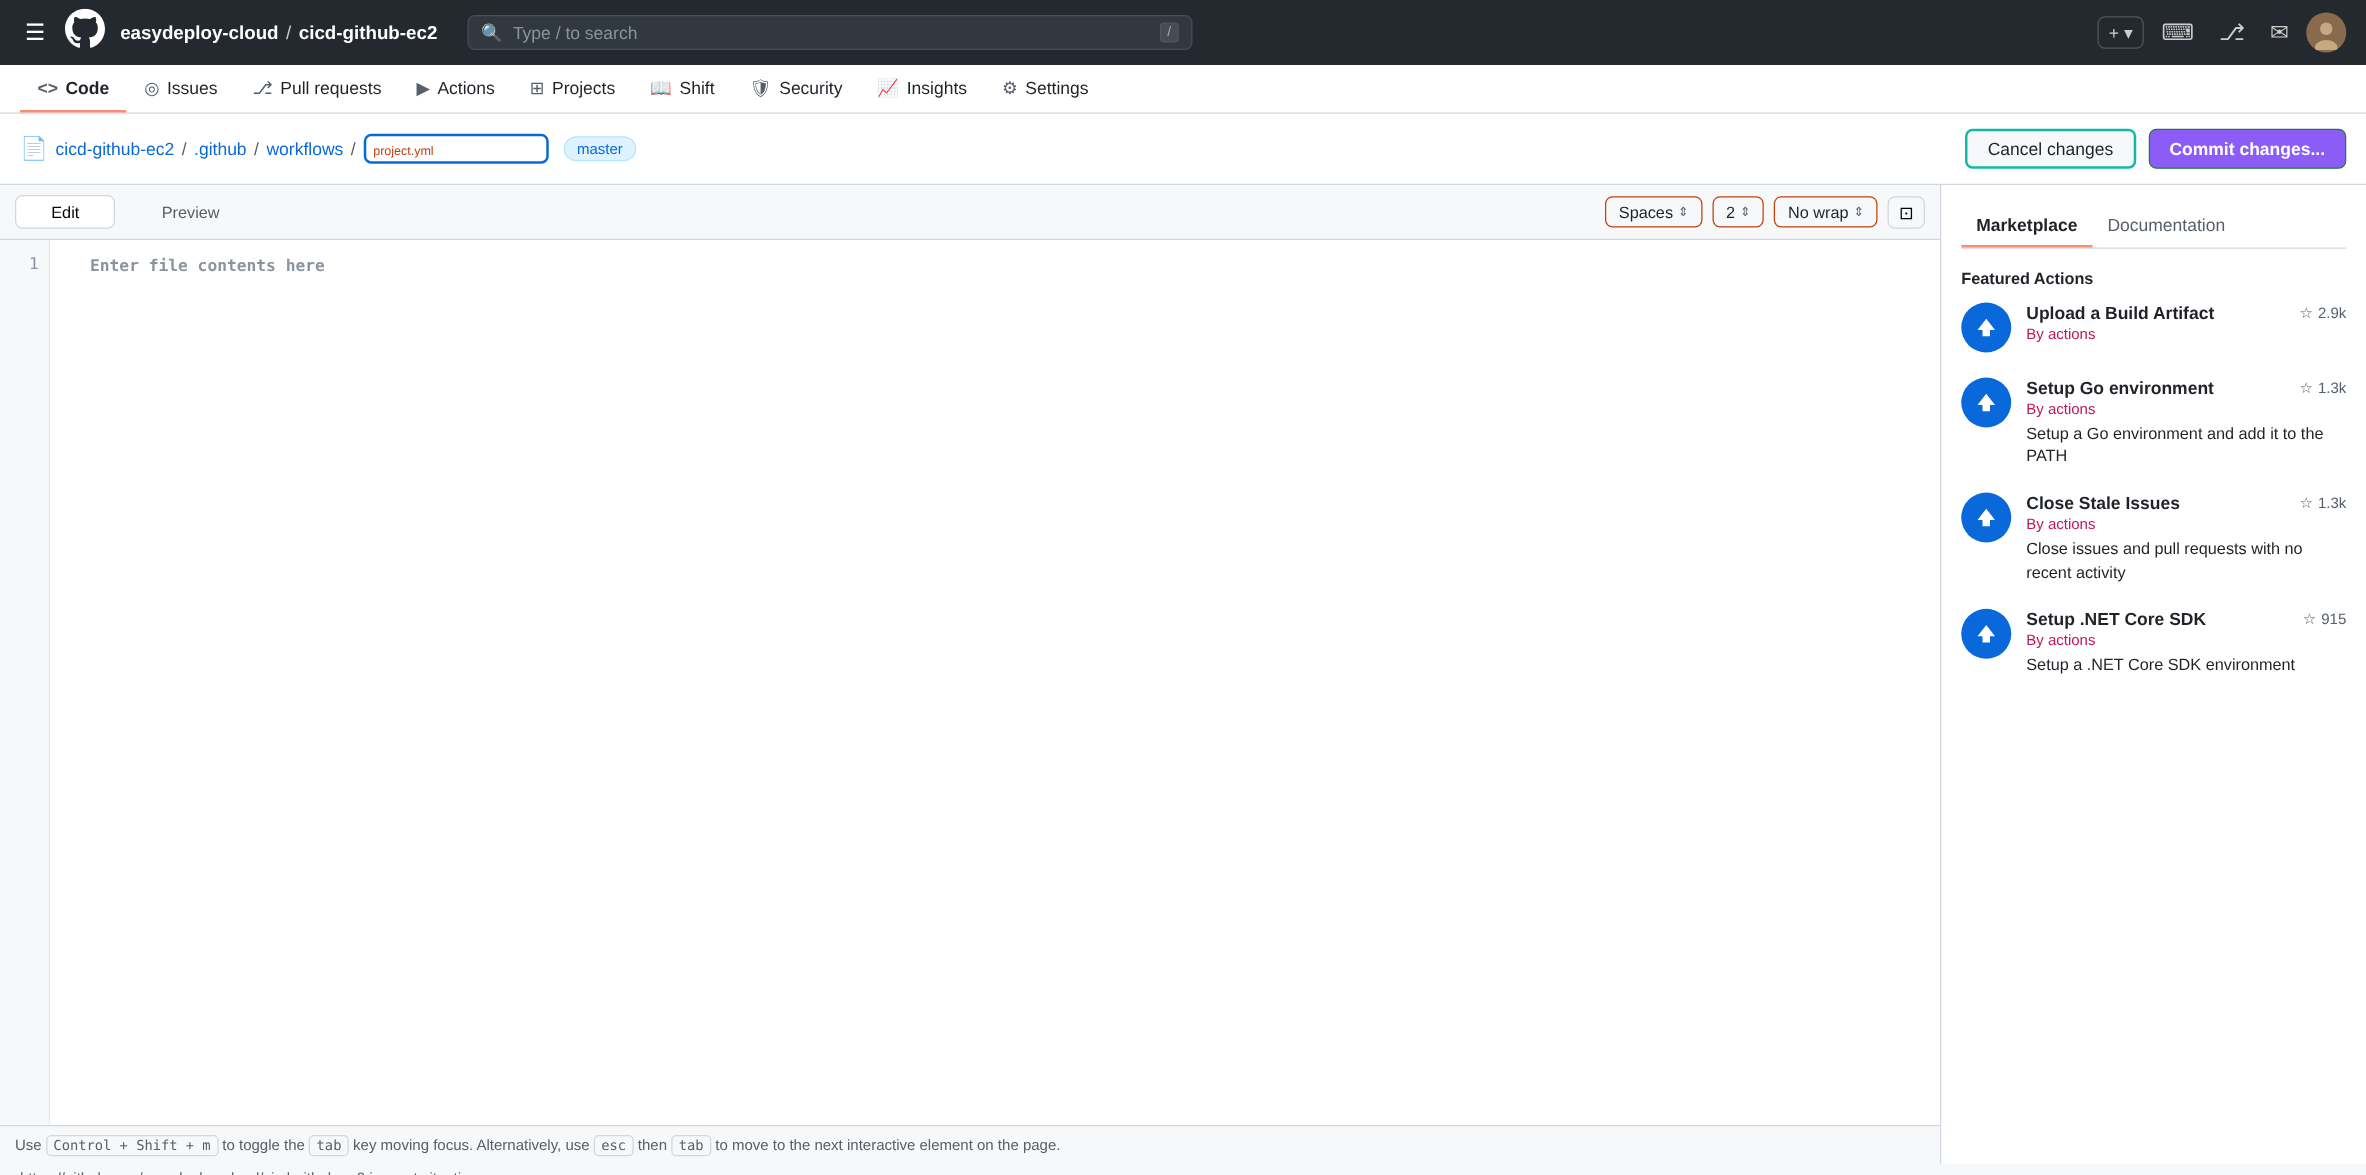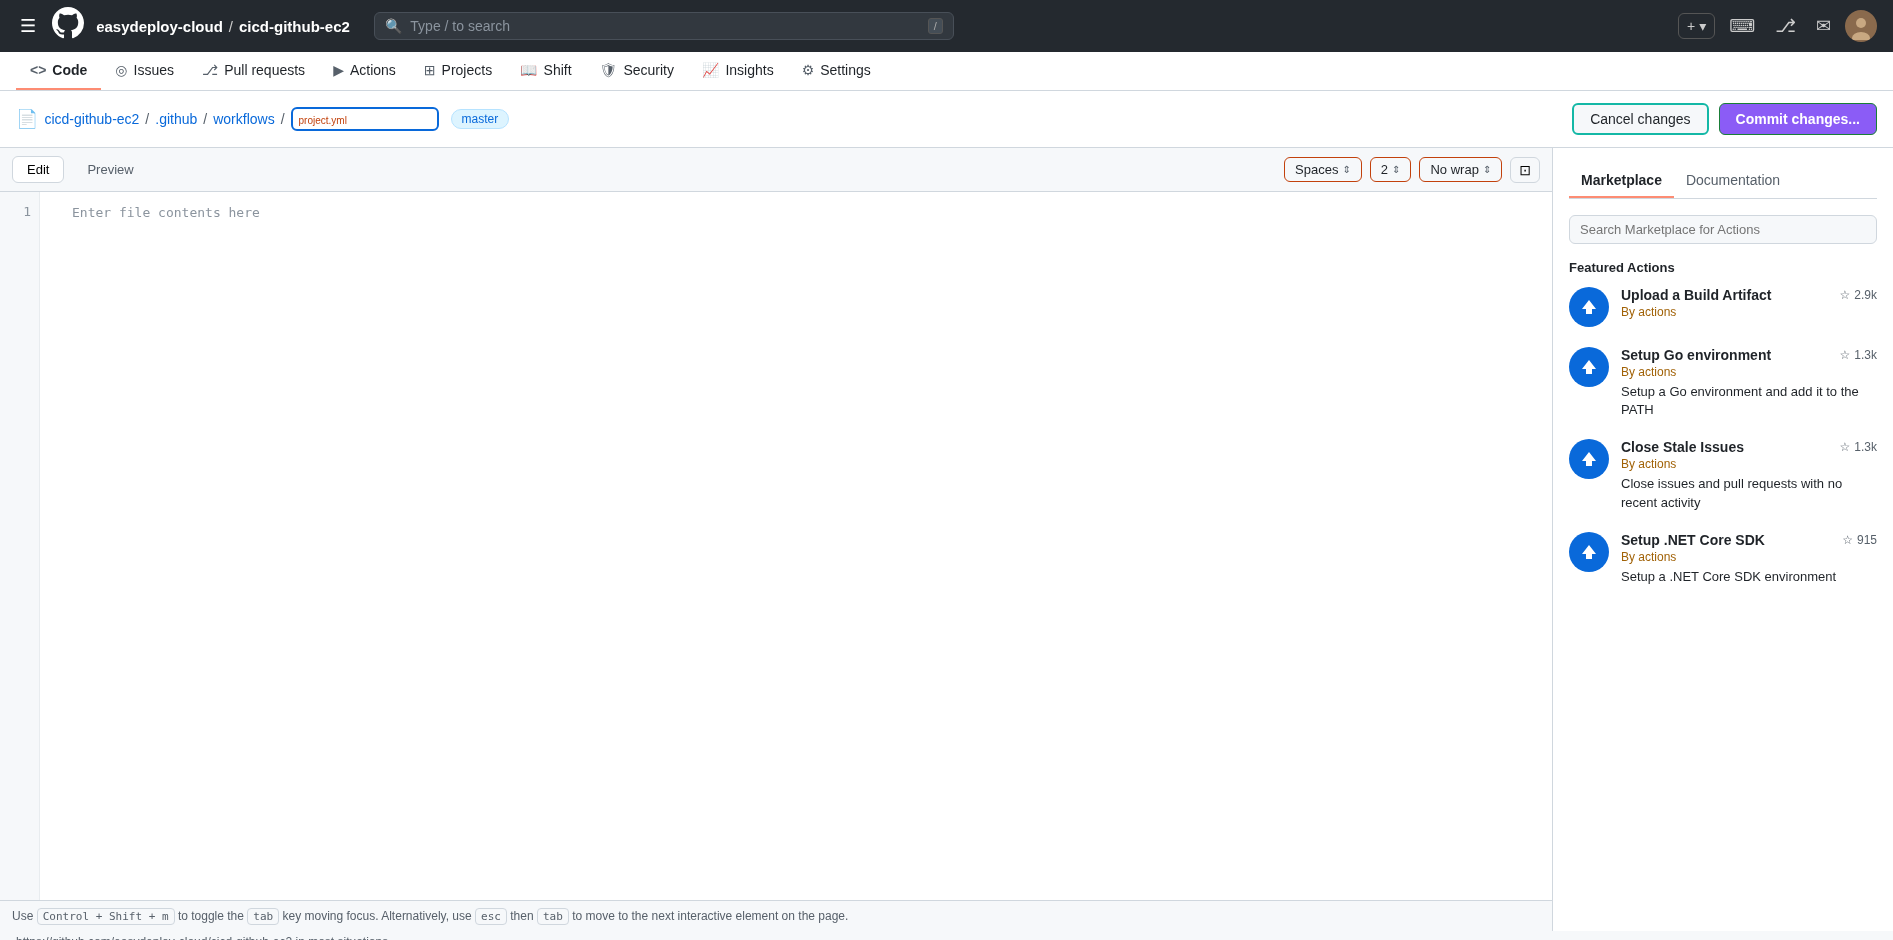--- a/index.html
+++ b/index.html
@@ -52,21 +52,21 @@
 
     
     .main-layout { display: flex; height: calc(100vh - 52px - 45px - 60px); }
 
     
     .editor-pane { flex: 1; display: flex; flex-direction: column; border-right: 1px solid #d0d7de; min-width: 0; }
     .editor-toolbar {
       display: flex; align-items: center; padding: 8px 12px; gap: 8px; border-bottom: 1px solid #d0d7de;
       background: #f6f8fa;
     }
-    .tab-btn { padding: 5px 14px; border-radius: 6px; font-size: 13px; cursor: pointer; border: 1px solid transparent; }
+    .tab-btn { padding: 5px 28px; border-radius: 6px; font-size: 13px; cursor: pointer; border: 1px solid transparent; }
     .tab-btn.active { background: #fff; border-color: #d0d7de; font-weight: 500; }
     .tab-btn:not(.active) { background: none; color: #57606a; }
     .toolbar-spacer { flex: 1; }
     .toolbar-select {
       display: flex; align-items: center; gap: 4px; padding: 4px 10px;
       border: 1px solid #c2410c; border-radius: 6px; background: #f6f8fa;
       font-size: 13px; cursor: pointer; color: #1f2328;
     }
     .toolbar-select .chevron { font-size: 10px; color: #57606a; }
     .toolbar-icon-btn { background: none; border: 1px solid #d0d7de; border-radius: 6px; padding: 4px 8px; cursor: pointer; font-size: 14px; }
@@ -88,21 +88,21 @@
     .sidebar-search { width: 100%; padding: 6px 10px; border: 1px solid #d0d7de; border-radius: 6px; font-size: 13px; color: #8b949e; margin-bottom: 16px; background: #f6f8fa; }
     .featured-title { font-size: 13px; font-weight: 600; margin-bottom: 12px; color: #1f2328; }
 
     
     .action-item { display: flex; align-items: flex-start; gap: 12px; margin-bottom: 20px; }
     .action-icon { width: 40px; height: 40px; border-radius: 50%; background: #0969da; display: flex; align-items: center; justify-content: center; flex-shrink: 0; color: #fff; font-size: 18px; }
     .action-body { flex: 1; min-width: 0; }
     .action-header { display: flex; align-items: center; justify-content: space-between; margin-bottom: 2px; }
     .action-name { font-size: 14px; font-weight: 600; color: #1f2328; }
     .action-star { display: flex; align-items: center; gap: 4px; font-size: 12px; color: #57606a; }
-    .action-by { font-size: 12px; color: #a16207; margin-bottom: 4px; }
+    .action-by { font-size: 12px; color: #be185d; margin-bottom: 4px; }
     .action-desc { font-size: 13px; color: #1f2328; line-height: 1.4; }
 
     .url-bar { padding: 4px 16px; background: #f6f8fa; border-bottom: 1px solid #d0d7de; font-size: 12px; color: #57606a; }
   </style>
 </head>
 <body>
 
 <div class="header">
   <button class="header-hamburger">☰</button>
   <span class="header-logo">
@@ -214,21 +214,21 @@
         <span>No wrap</span>
         <span class="chevron">⇕</span>
       </div>
       <button class="toolbar-icon-btn">⊡</button>
     </div>
 
     <div class="code-editor">
       <div class="line-numbers">
         <div>1</div>
       </div>
-      <div style="flex:1; padding:12px 16px;">
+      <div style="flex:1; padding:12px 16px;font-weight:bold;">
         <span class="code-placeholder">Enter file contents here</span>
       </div>
     </div>
 
     <div class="editor-footer">
       <span>Use</span>
       <kbd class="kbd">Control + Shift + m</kbd>
       <span> to toggle the </span>
       <kbd class="kbd">tab</kbd>
       <span> key moving focus. Alternatively, use </span>
@@ -238,21 +238,20 @@
       <span> to move to the next interactive element on the page.</span>
     </div>
   </div>
 
   <div class="sidebar-pane">
     <div class="sidebar-tabs">
       <div class="sidebar-tab active">Marketplace</div>
       <div class="sidebar-tab">Documentation</div>
     </div>
 
-    <input class="sidebar-search" type="text" placeholder="Search Marketplace for Actions" style="">
 
     <div class="featured-title">Featured Actions</div>
 
     <div class="action-item">
       <div class="action-icon">
         <svg width="20" height="20" viewBox="0 0 20 20" fill="white">
             <polygon points="10,3 17,12 13,12 13,17 7,17 7,12 3,12"></polygon>
           </svg>
       </div>
       <div class="action-body">

